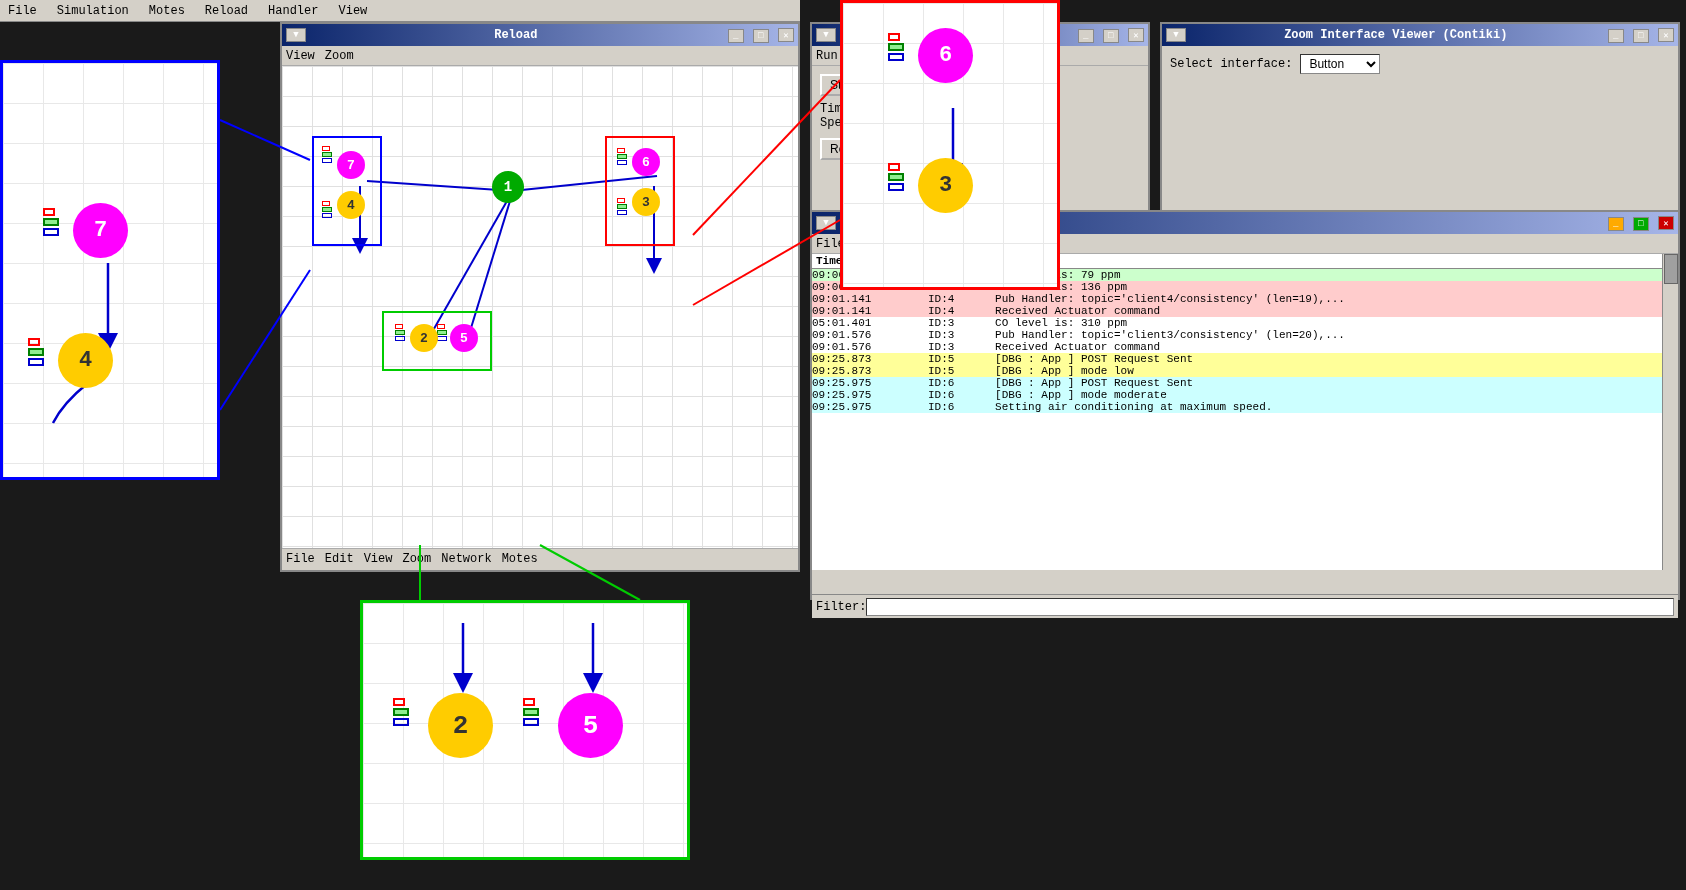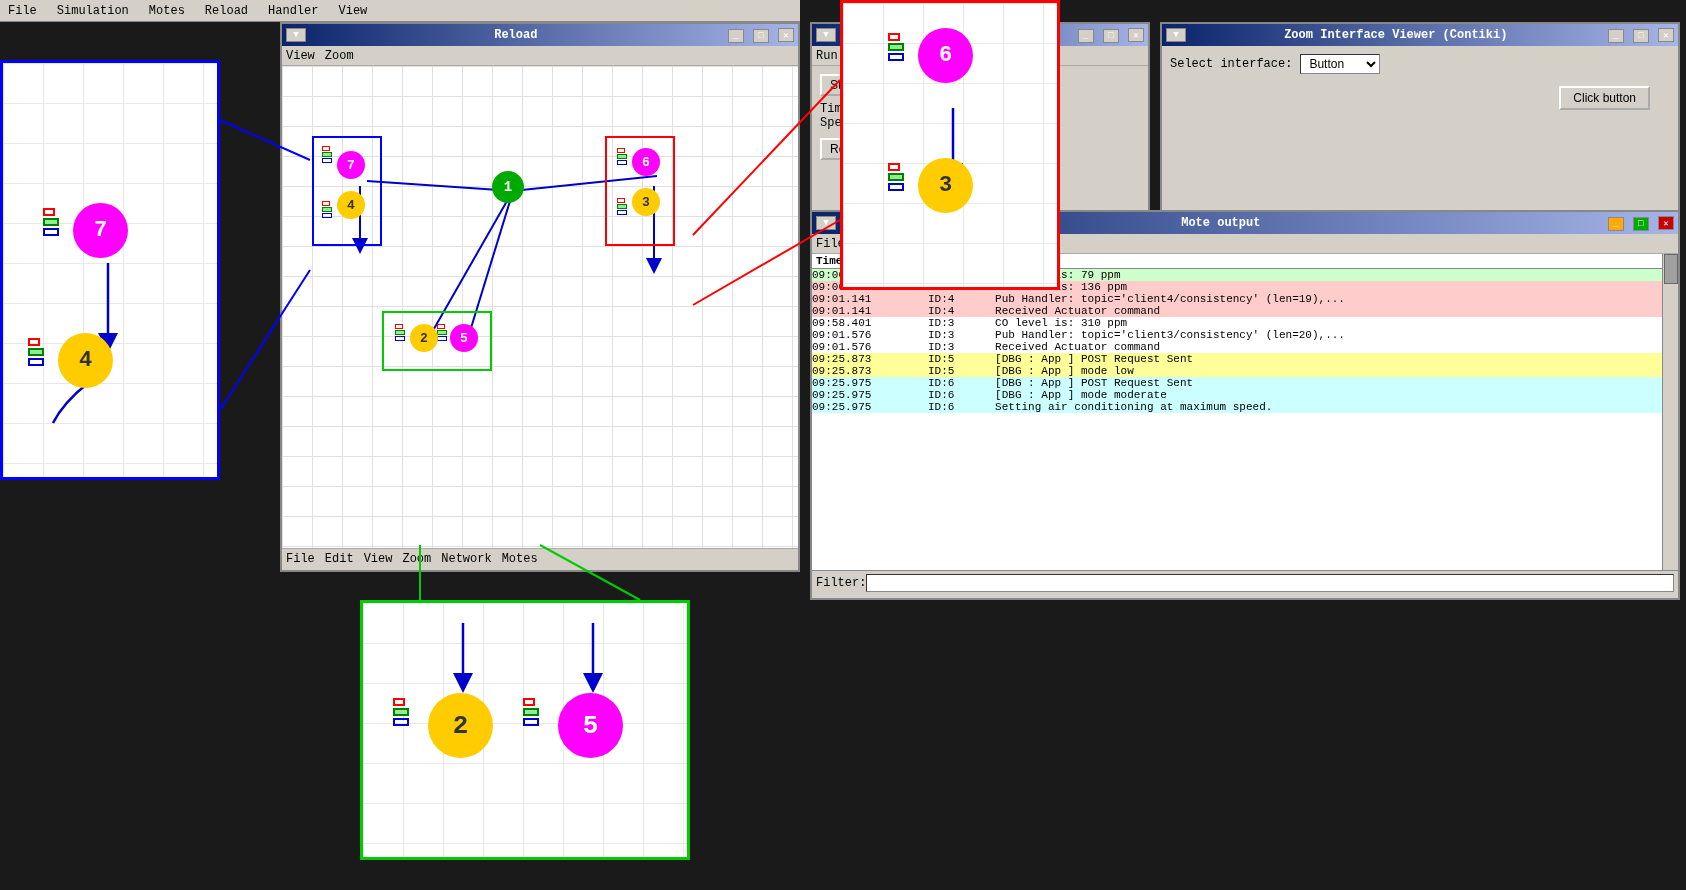--- a/index.html
+++ b/index.html
@@ -248,20 +248,21 @@
       font-weight: bold;
     }
 
     .filter-bar {
       display: flex;
       align-items: center;
       height: 24px;
       padding: 0 4px;
       background: #d4d0c8;
       border-top: 1px solid #888;
+      margin-top: 24px;
     }
     .filter-input {
       flex: 1;
       height: 18px;
       border: 1px inset #888;
       background: white;
       font-size: 11px;
       padding: 0 2px;
     }
 
@@ -573,30 +574,26 @@
       <span class="titlebar-btn">✕</span>
     </div>
   </div>
   <div style="padding:8px;background:#d4d0c8;">
     <div style="display:flex;align-items:center;gap:8px;margin-bottom:12px;">
       <label>Select interface:</label>
       <select class="select-dropdown">
         <option>Button</option>
       </select>
     </div>
-    <div style="text-align:right;margin-right:20px;">
-      <button class="click-btn">Click button</button>
-    </div>
   </div>
 </div>
 
 <div class="mote-output-window">
   <div class="window-titlebar">
     <span class="titlebar-left">▼</span>
-    <span class="titlebar-title">Mote output</span>
     <div>
       <span class="titlebar-btn" style="background:#ffaa00;">_</span>
       <span class="titlebar-btn" style="background:#00aa00;">□</span>
       <span class="titlebar-btn" style="background:#cc0000;color:white;">✕</span>
     </div>
   </div>
   <div class="window-menubar">
     <span>File</span>
     <span>E</span>
   </div>
@@ -625,21 +622,21 @@
       <td>09:01.141</td>
       <td>ID:4</td>
       <td>Pub Handler: topic='client4/consistency' (len=19),...</td>
     </tr>
           <tr style="background: rgb(255, 204, 204);">
       <td>09:01.141</td>
       <td>ID:4</td>
       <td>Received Actuator command</td>
     </tr>
           <tr style="background: rgb(255, 255, 255);">
-      <td>09:58.401</td>
+      <td>05:01.401</td>
       <td>ID:3</td>
       <td>CO level is: 310 ppm</td>
     </tr>
           <tr style="background: rgb(255, 255, 255);">
       <td>09:01.576</td>
       <td>ID:3</td>
       <td>Pub Handler: topic='client3/consistency' (len=20),...</td>
     </tr>
           <tr style="background: rgb(255, 255, 255);">
       <td>09:01.576</td>

